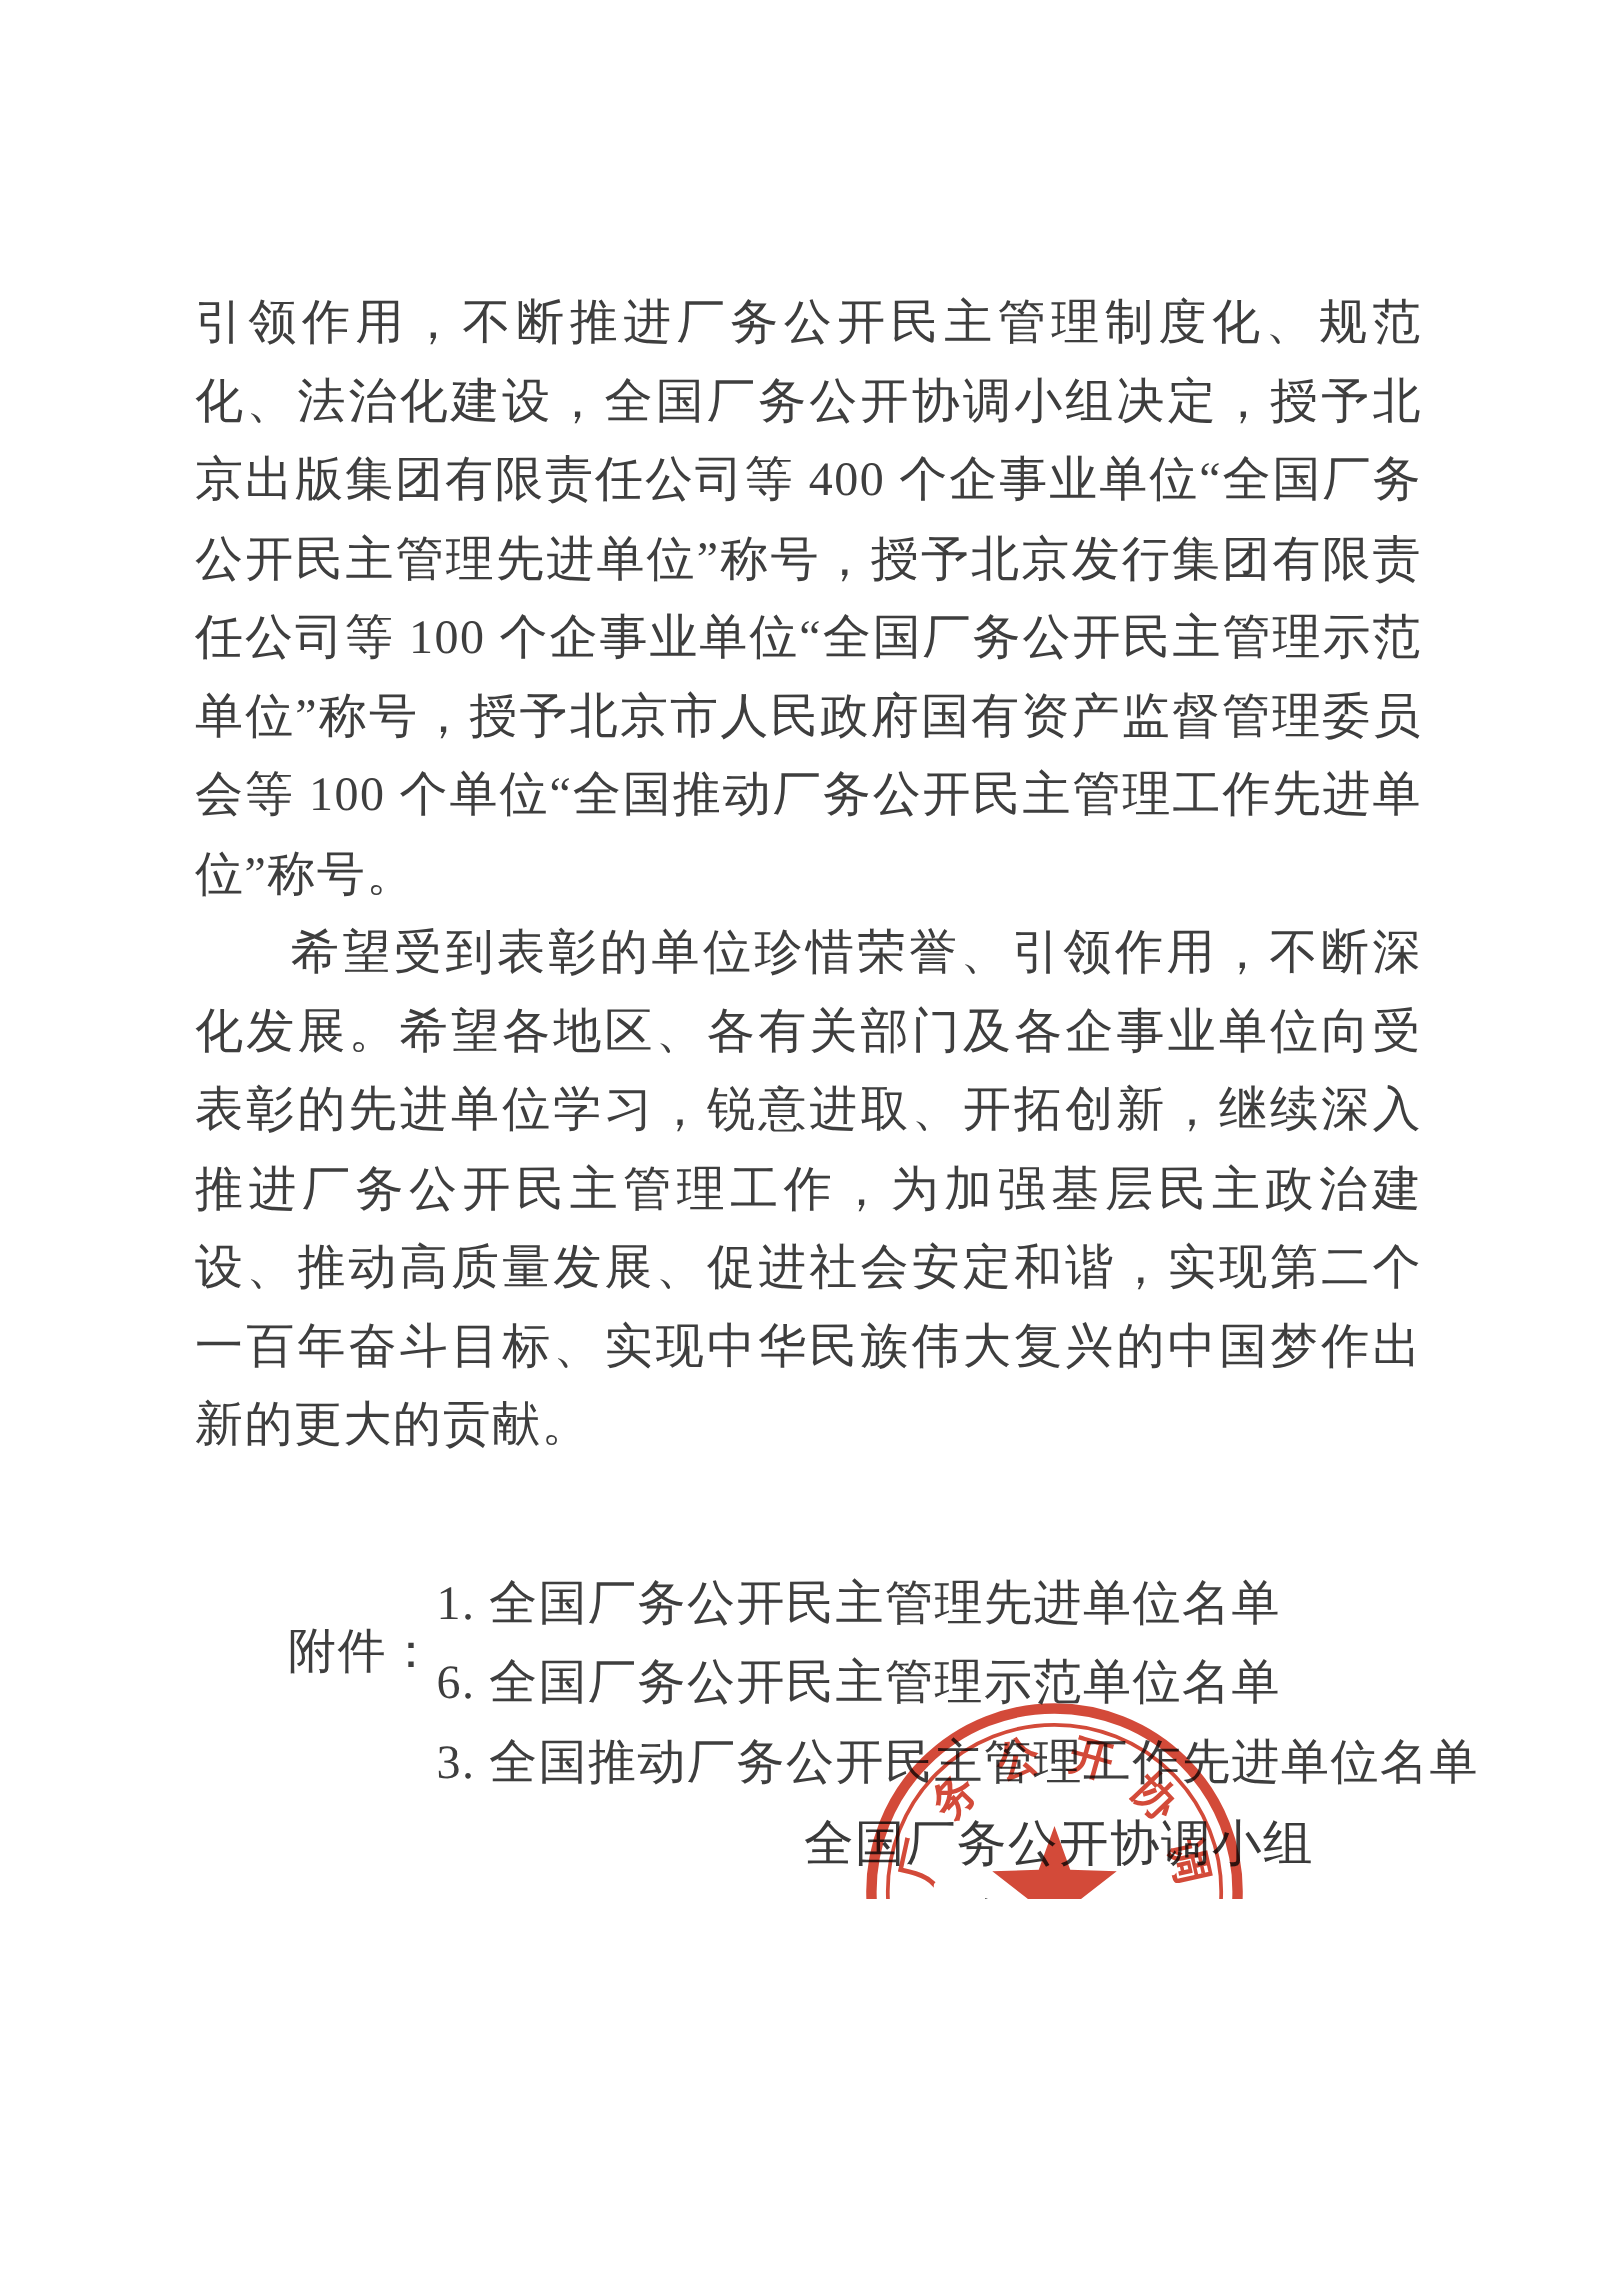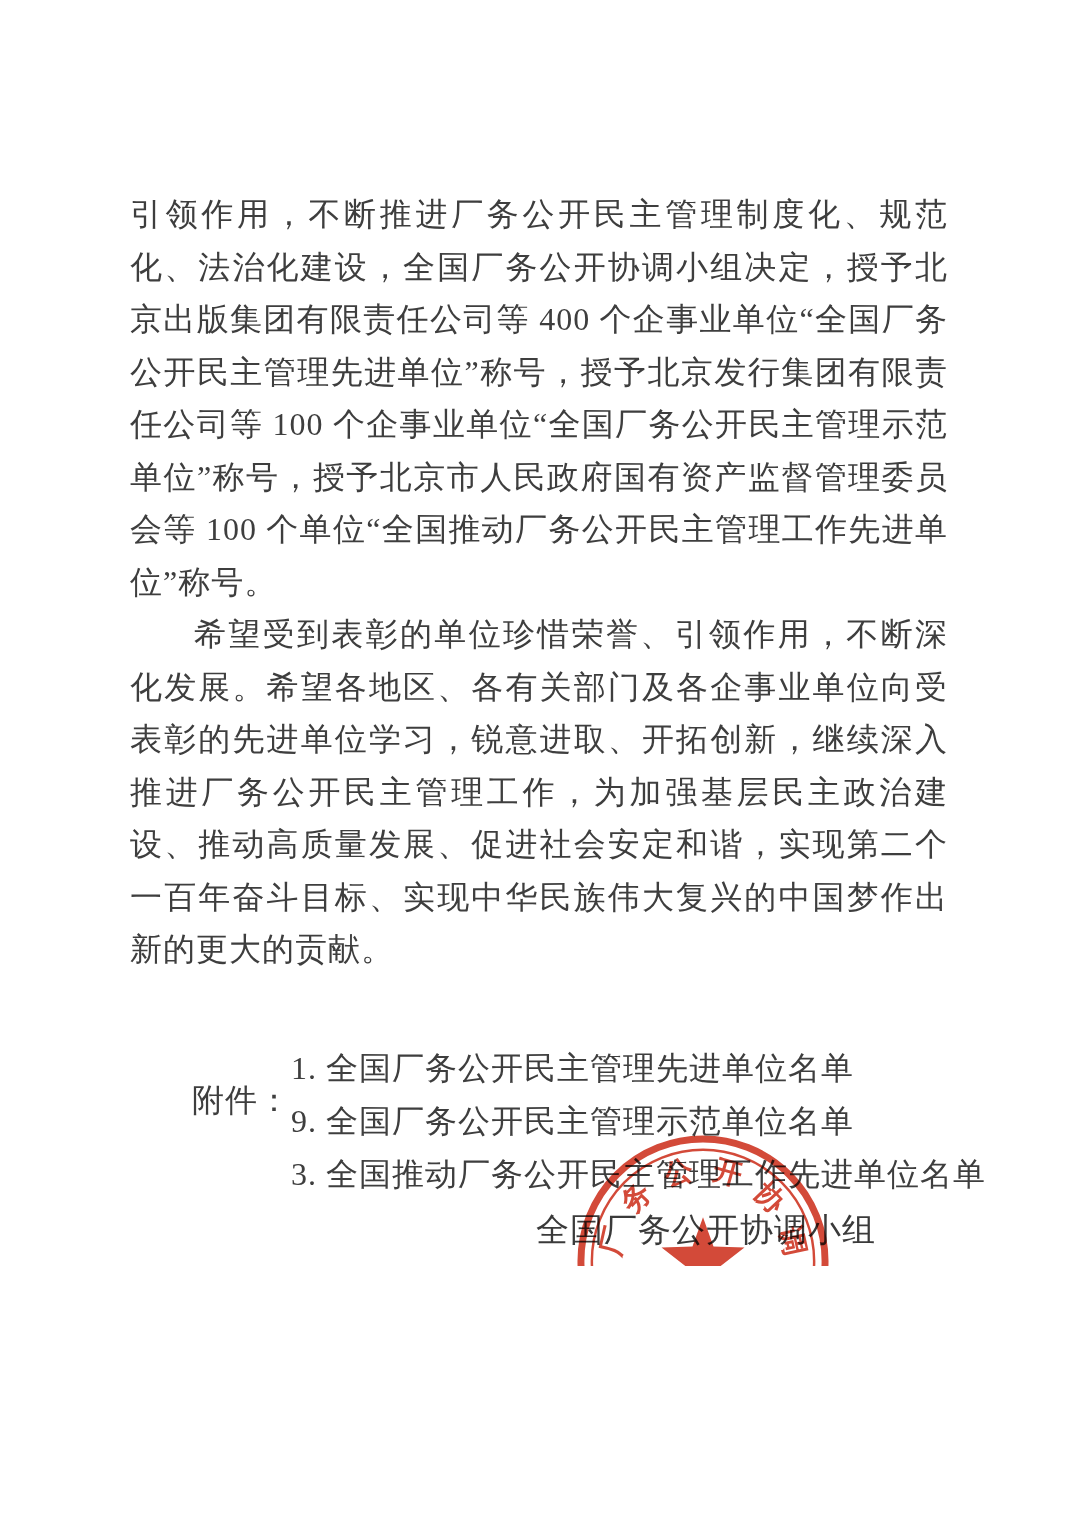--- a/index.html
+++ b/index.html
@@ -107,21 +107,21 @@
 <div class="page">
 
   <div class="body-text">
     <p class="para">引领作用，不断推进厂务公开民主管理制度化、规范化、法治化建设，全国厂务公开协调小组决定，授予北京出版集团有限责任公司等 400 个企事业单位“全国厂务公开民主管理先进单位”称号，授予北京发行集团有限责任公司等 100 个企事业单位“全国厂务公开民主管理示范单位”称号，授予北京市人民政府国有资产监督管理委员会等 100 个单位“全国推动厂务公开民主管理工作先进单位”称号。</p>
     <p class="para indent">希望受到表彰的单位珍惜荣誉、引领作用，不断深化发展。希望各地区、各有关部门及各企事业单位向受表彰的先进单位学习，锐意进取、开拓创新，继续深入推进厂务公开民主管理工作，为加强基层民主政治建设、推动高质量发展、促进社会安定和谐，实现第二个一百年奋斗目标、实现中华民族伟大复兴的中国梦作出新的更大的贡献。</p>
 
     <div class="attachment">
       <span class="att-label">附件：</span>
       <div class="att-items">
         <div class="att-item">1. 全国厂务公开民主管理先进单位名单</div>
-        <div class="att-item">9. 全国厂务公开民主管理示范单位名单</div>
+        <div class="att-item">6. 全国厂务公开民主管理示范单位名单</div>
         <div class="att-item">3. 全国推动厂务公开民主管理工作先进单位名单</div>
       </div>
     </div>
   </div>
 
   <div class="signature">
     <div class="sig-line">全国厂务公开协调小组</div>
     <div class="sig-line">2020 年 12 月 1 日</div>
   </div>
 

